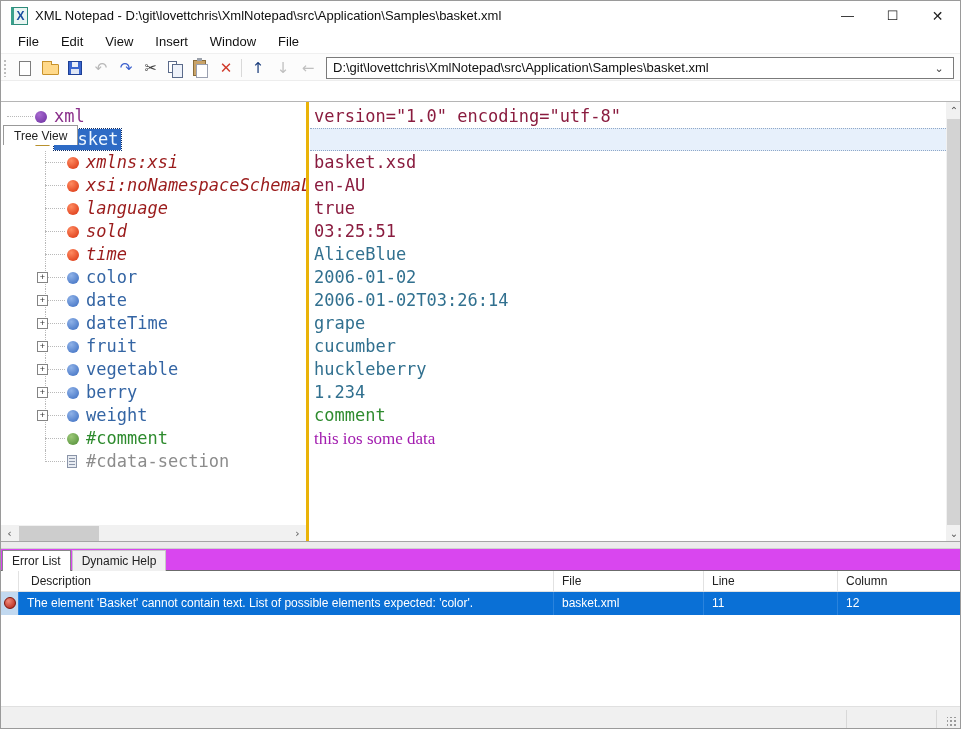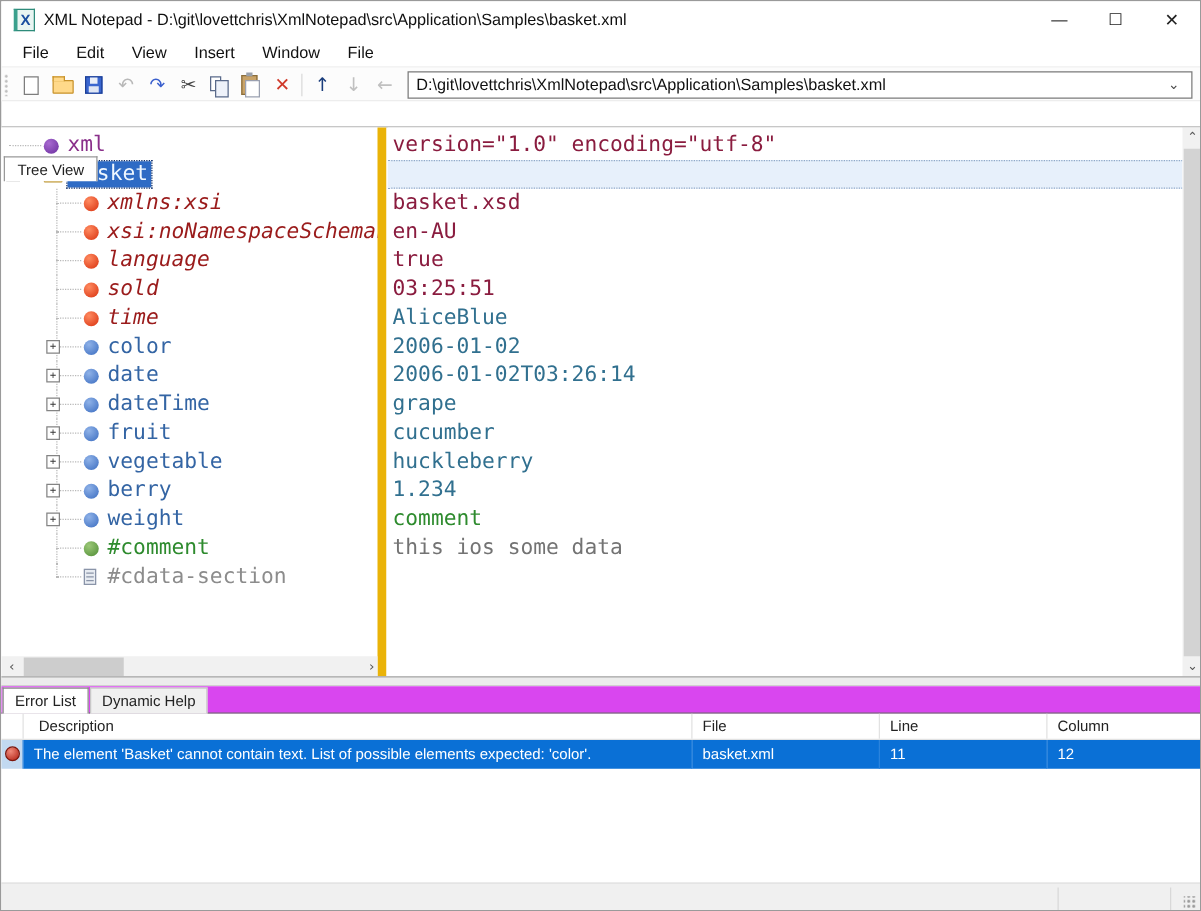--- a/index.html
+++ b/index.html
@@ -49,21 +49,21 @@
   .addr-chev { position:absolute; right:6px; top:0; width:16px; height:20px; color:#444; font-size:11px;
     text-align:center; line-height:20px; }
   
   .tabstrip { position:absolute; left:0; top:80px; width:100%; height:20px; background:#f3f3f3;margin-top:44px; }
   .tab { display:inline-block; height:20px; padding:0 10px; font-size:12px; line-height:20px; color:#222;
     border:1px solid #c8c8c8; border-bottom:none; background:#f0f0f0; margin-left:2px; }
   .tab.active { background:#fff; border-color:#999; position:relative; z-index:2; }
   
   .main { position:absolute; left:0; top:100px; width:961px; height:440px; background:#fff; border-top:1px solid #b5b5b5; }
   .tree-panel { position:absolute; left:0; top:0; width:308px; height:440px; background:#fff;
-    border-right:7px solid #eab308; overflow:hidden; }
+    border-right:3px solid #eab308; overflow:hidden; }
   .tree-rows { position:absolute; left:0; top:3px; right:0; }
   .trow { position:relative; height:23px; white-space:nowrap; font-family:"DejaVu Sans Mono", monospace; font-size:17px; }
   .trow .vline { position:absolute; left:44px; top:0; height:23px; border-left:1px dotted #b9b9b9; }
   .trow .vline.half { height:12px; }
   .trow .hline { position:absolute; top:11px; border-top:1px dotted #b9b9b9; }
   .expander { position:absolute; top:6px; width:11px; height:11px; background:#fff; border:1px solid #848484;
     font-size:9px; line-height:9px; text-align:center; color:#333; font-family:"Liberation Sans", sans-serif; }
   .dot { position:absolute; top:6px; width:12px; height:12px; border-radius:50%; }
   .dot.pi { background:radial-gradient(circle at 35% 30%, #a86ad0, #6a2d9e); }
   .dot.attribute { background:radial-gradient(circle at 35% 30%, #ff8a60, #d8310e); }
@@ -81,21 +81,21 @@
   .hscroll { position:absolute; left:0; bottom:0; width:307px; height:17px; background:#f1f1f1; }
   .hs-arrow { position:absolute; top:0; width:17px; height:17px; color:#555; font-size:11px; text-align:center; line-height:17px; font-family:"DejaVu Sans", sans-serif; }
   .hs-left { left:0; } .hs-right { right:2px; }
   .hs-thumb { position:absolute; left:18px; top:1px; width:80px; height:15px; background:#cdcdcd; }
   
   .values-panel { position:absolute; left:309px; top:0; right:16px; height:440px; background:#fff; overflow:hidden; }
   .values-rows { position:absolute; left:0; top:3px; right:0; }
   .vrow { position:relative; height:23px; padding-left:4px; white-space:nowrap;
     font-family:"DejaVu Sans Mono", monospace; font-size:17px; line-height:23px; }
   .vrow.selectedrow { background:#e7f0fb; border-top:1px dotted #8fa8c8; border-bottom:1px dotted #8fa8c8; height:23px; line-height:21px; }
-  .v-attr { color:#8a1c3f; } .v-text { color:#31708f; } .v-comment { color:#2e8b2e; } .v-cdata { color:#737373; }
+  .v-attr { color:#8a1c3f; } .v-text { color:#31708f; } .v-comment { color:#2e8b2e; } .v-cdata { color:#a21caf;font-family:Liberation Serif, serif; }
   
   .vscroll { position:absolute; right:0; top:0; width:16px; height:440px; background:#f1f1f1; }
   .vs-arrow { position:absolute; left:0; width:16px; height:17px; color:#555; font-size:10px; text-align:center; line-height:17px; font-family:"DejaVu Sans", sans-serif; }
   .vs-up { top:0; } .vs-down { bottom:0; }
   .vs-thumb { position:absolute; left:1px; top:17px; width:14px; bottom:17px; background:#d3d3d3; }
   
   .splitter { position:absolute; left:0; top:540px; width:100%; height:8px; background:#ececec;
     border-top:1px solid #a5a5a5; border-bottom:1px solid #cfcfcf; }
   
   .errorpanel { position:absolute; left:0; top:548px; width:100%; height:157px; background:#fff; }

